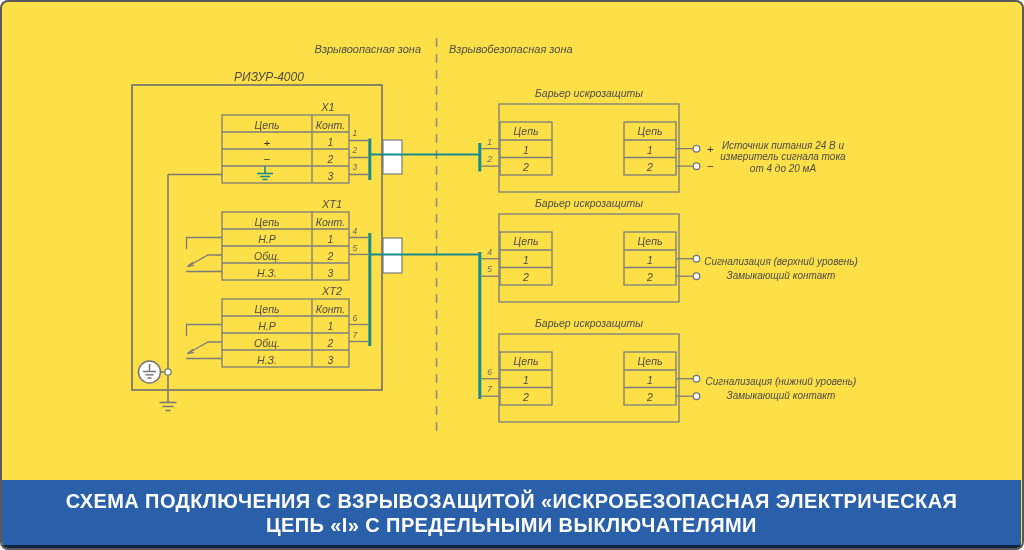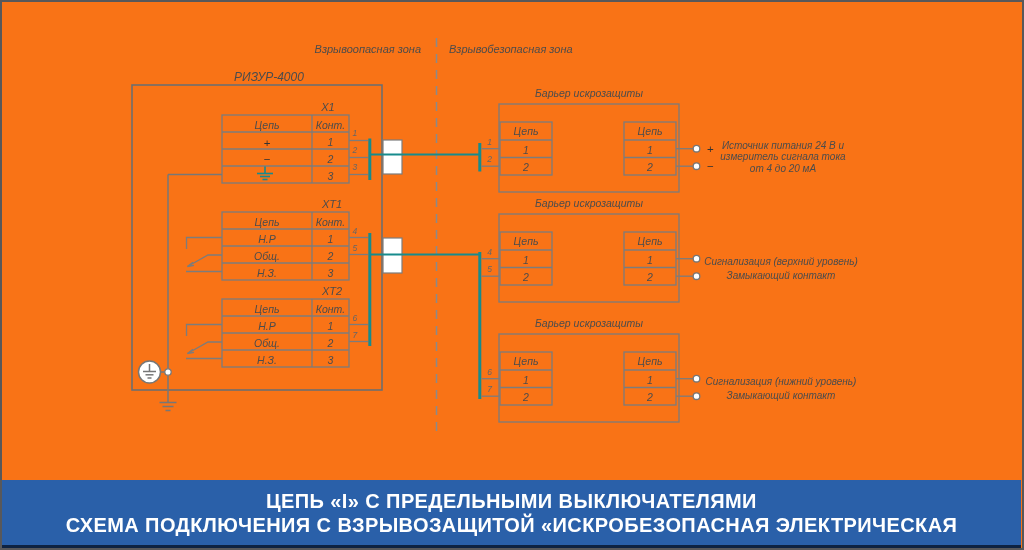--- a/index.html
+++ b/index.html
@@ -1,18 +1,18 @@
 <!DOCTYPE html>
 <html style="--wire: #178b8d; --line: #7c7c7c; --banner_bg: #2a60a9; --banner_strip: #0e2342;"><head>
 <meta charset="utf-8">
 <style>
   html,body{margin:0;padding:0;background:#fff;}
   .page{
     position:relative;width:1024px;height:550px;box-sizing:border-box;
-    border:2px solid #58585a;border-radius:0;overflow:hidden;background:#f97316;
+    border:2px solid #58585a;border-radius:8px;overflow:hidden;background:#fde047;
     font-family:"Liberation Sans",sans-serif;
   }
   svg text{font-family:"Liberation Sans",sans-serif;}
   .t   {font-style:italic;font-size:10.5px;fill:#4c4c4c;}
   .t-id{font-style:italic;font-size:11px;fill:#4c4c4c;}
   .t-zone{font-style:italic;font-size:11px;fill:#4c4c4c;}
   .t-dev {font-style:italic;font-size:12px;fill:#4c4c4c;}
   .t-pin {font-style:italic;font-size:8.5px;fill:#666;}
   .t-note{font-style:italic;font-size:10px;fill:#4c4c4c;}
   .t-sign{font-size:11.5px;fill:#333;}
@@ -257,18 +257,18 @@
   </g>
   <g>
     <text class="t-note" text-anchor="middle" x="779" y="382.5">Сигнализация (нижний уровень)</text>
     <text class="t-note" text-anchor="middle" x="779" y="396.5">Замыкающий контакт</text>
   </g>
 
 </svg>
 
 
 <div class="banner">
+  <div class="bl">СХЕМА ПОДКЛЮЧЕНИЯ С ВЗРЫВОЗАЩИТОЙ «ИСКРОБЕЗОПАСНАЯ ЭЛЕКТРИЧЕСКАЯ</div>
   <div class="bl">ЦЕПЬ «I» С ПРЕДЕЛЬНЫМИ ВЫКЛЮЧАТЕЛЯМИ</div>
-  <div class="bl">СХЕМА ПОДКЛЮЧЕНИЯ С ВЗРЫВОЗАЩИТОЙ «ИСКРОБЕЗОПАСНАЯ ЭЛЕКТРИЧЕСКАЯ</div>
 </div>
 <div class="strip"></div>
 
 </div>
 
 </body></html>

